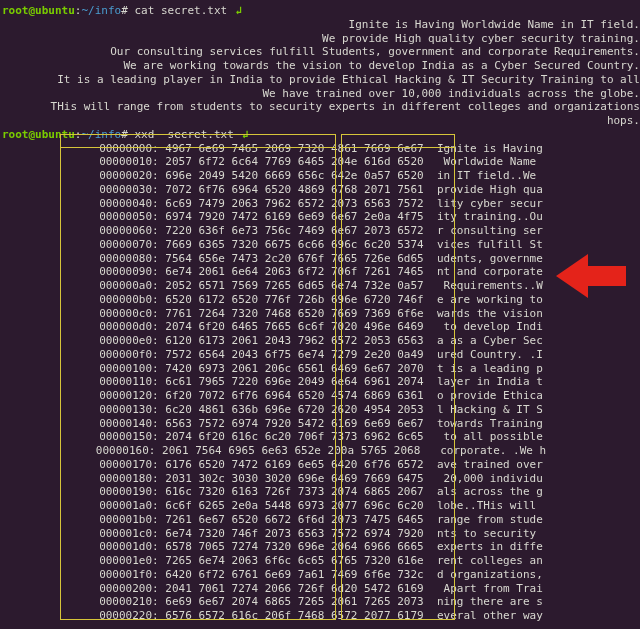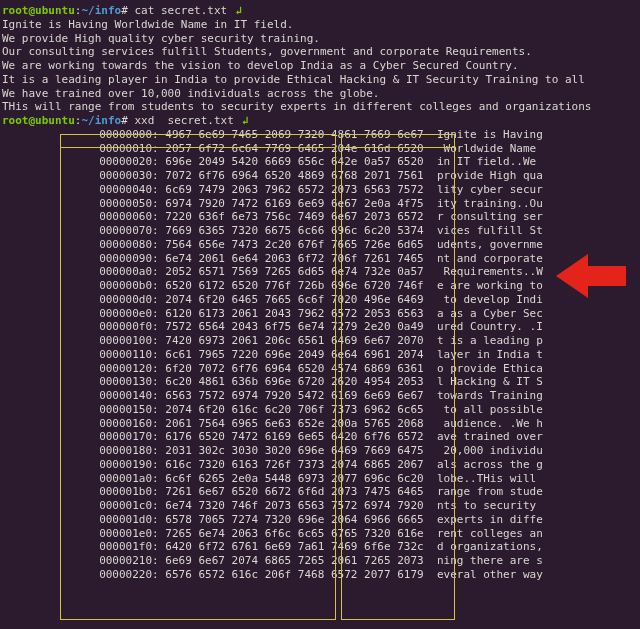--- a/index.html
+++ b/index.html
@@ -11,30 +11,30 @@
       color: #d8d8d0;
       width: 640px;
       height: 629px;
       overflow: hidden;
       position: relative;
       padding: 4px 0 0 2px;
     }
     .prompt-line { white-space: pre; }
     .user-host { color: #7acc00; font-weight: bold; }
     .colon { color: #d8d8d0; }
-    .path { color: #4a9dd0; font-weight: bold; }
+    .path { color: #4a9dd0; font-weight: normal; }
     .hash { color: #d8d8d0; }
     .cmd { color: #d8d8d0; }
     .cursor {
       display: inline-block;
       color: #7acc00;
       font-weight: bold;
       margin-left: 8px;
     }
-    .out-line { white-space: pre; color: #d8d8d0; }
+    .out-line { white-space: pre; color: #d8d8d0; text-align: right; }
     .xxd-row { white-space: pre; color: #d8d8d0; text-align: center; }
     .offset { color: #d8d8d0; }
     .hex { position: relative; }
     .ascii { position: relative; }
     .hex-wrap {
       position: absolute;
       left: 60px;
       top: 134px;
       width: 276px;
       height: 486px;
@@ -80,52 +80,55 @@
 
 <div id="term">
     <div class="prompt-line"><span class="user-host">root@ubuntu</span><span class="colon">:</span><span class="path">~/info</span><span class="hash"># </span><span class="cmd">cat secret.txt</span><span class="cursor">↲</span></div>
     <div class="out-line">Ignite is Having Worldwide Name in IT field.</div>
     <div class="out-line">We provide High quality cyber security training.</div>
     <div class="out-line">Our consulting services fulfill Students, government and corporate Requirements.</div>
     <div class="out-line">We are working towards the vision to develop India as a Cyber Secured Country.</div>
     <div class="out-line">It is a leading player in India to provide Ethical Hacking &amp; IT Security Training to all</div>
     <div class="out-line">We have trained over 10,000 individuals across the globe.</div>
     <div class="out-line">THis will range from students to security experts in different colleges and organizations</div>
+    <div class="out-line">hops.</div>
     <div class="prompt-line"><span class="user-host">root@ubuntu</span><span class="colon">:</span><span class="path">~/info</span><span class="hash"># </span><span class="cmd">xxd  secret.txt</span><span class="cursor">↲</span></div>
     <div class="xxd-row"><span class="offset">00000000:</span> <span class="hex">4967 6e69 7465 2069 7320 4861 7669 6e67</span>  <span class="ascii">Ignite is Having</span></div>
     <div class="xxd-row"><span class="offset">00000010:</span> <span class="hex">2057 6f72 6c64 7769 6465 204e 616d 6520</span>  <span class="ascii"> Worldwide Name </span></div>
     <div class="xxd-row"><span class="offset">00000020:</span> <span class="hex">696e 2049 5420 6669 656c 642e 0a57 6520</span>  <span class="ascii">in IT field..We </span></div>
     <div class="xxd-row"><span class="offset">00000030:</span> <span class="hex">7072 6f76 6964 6520 4869 6768 2071 7561</span>  <span class="ascii">provide High qua</span></div>
     <div class="xxd-row"><span class="offset">00000040:</span> <span class="hex">6c69 7479 2063 7962 6572 2073 6563 7572</span>  <span class="ascii">lity cyber secur</span></div>
     <div class="xxd-row"><span class="offset">00000050:</span> <span class="hex">6974 7920 7472 6169 6e69 6e67 2e0a 4f75</span>  <span class="ascii">ity training..Ou</span></div>
     <div class="xxd-row"><span class="offset">00000060:</span> <span class="hex">7220 636f 6e73 756c 7469 6e67 2073 6572</span>  <span class="ascii">r consulting ser</span></div>
     <div class="xxd-row"><span class="offset">00000070:</span> <span class="hex">7669 6365 7320 6675 6c66 696c 6c20 5374</span>  <span class="ascii">vices fulfill St</span></div>
     <div class="xxd-row"><span class="offset">00000080:</span> <span class="hex">7564 656e 7473 2c20 676f 7665 726e 6d65</span>  <span class="ascii">udents, governme</span></div>
     <div class="xxd-row"><span class="offset">00000090:</span> <span class="hex">6e74 2061 6e64 2063 6f72 706f 7261 7465</span>  <span class="ascii">nt and corporate</span></div>
     <div class="xxd-row"><span class="offset">000000a0:</span> <span class="hex">2052 6571 7569 7265 6d65 6e74 732e 0a57</span>  <span class="ascii"> Requirements..W</span></div>
     <div class="xxd-row"><span class="offset">000000b0:</span> <span class="hex">6520 6172 6520 776f 726b 696e 6720 746f</span>  <span class="ascii">e are working to</span></div>
+    <div class="xxd-row"><span class="offset">000000c0:</span> <span class="hex">7761 7264 7320 7468 6520 7669 7369 6f6e</span>  <span class="ascii">wards the vision</span></div>
     <div class="xxd-row"><span class="offset">000000d0:</span> <span class="hex">2074 6f20 6465 7665 6c6f 7020 496e 6469</span>  <span class="ascii"> to develop Indi</span></div>
     <div class="xxd-row"><span class="offset">000000e0:</span> <span class="hex">6120 6173 2061 2043 7962 6572 2053 6563</span>  <span class="ascii">a as a Cyber Sec</span></div>
     <div class="xxd-row"><span class="offset">000000f0:</span> <span class="hex">7572 6564 2043 6f75 6e74 7279 2e20 0a49</span>  <span class="ascii">ured Country. .I</span></div>
     <div class="xxd-row"><span class="offset">00000100:</span> <span class="hex">7420 6973 2061 206c 6561 6469 6e67 2070</span>  <span class="ascii">t is a leading p</span></div>
     <div class="xxd-row"><span class="offset">00000110:</span> <span class="hex">6c61 7965 7220 696e 2049 6e64 6961 2074</span>  <span class="ascii">layer in India t</span></div>
     <div class="xxd-row"><span class="offset">00000120:</span> <span class="hex">6f20 7072 6f76 6964 6520 4574 6869 6361</span>  <span class="ascii">o provide Ethica</span></div>
     <div class="xxd-row"><span class="offset">00000130:</span> <span class="hex">6c20 4861 636b 696e 6720 2620 4954 2053</span>  <span class="ascii">l Hacking &amp; IT S</span></div>
     <div class="xxd-row"><span class="offset">00000140:</span> <span class="hex">6563 7572 6974 7920 5472 6169 6e69 6e67</span>  <span class="ascii">towards Training</span></div>
     <div class="xxd-row"><span class="offset">00000150:</span> <span class="hex">2074 6f20 616c 6c20 706f 7373 6962 6c65</span>  <span class="ascii"> to all possible</span></div>
-    <div class="xxd-row"><span class="offset">00000160:</span> <span class="hex">2061 7564 6965 6e63 652e 200a 5765 2068</span>  <span class="ascii"> audience. .We h</span></div>
+    <div class="xxd-row"><span class="offset">00000160:</span> <span class="hex">2061 7564 6965 6e63 652e 200a 5765 2068</span>  <span class="ascii"> corporate. .We h</span></div>
     <div class="xxd-row"><span class="offset">00000170:</span> <span class="hex">6176 6520 7472 6169 6e65 6420 6f76 6572</span>  <span class="ascii">ave trained over</span></div>
     <div class="xxd-row"><span class="offset">00000180:</span> <span class="hex">2031 302c 3030 3020 696e 6469 7669 6475</span>  <span class="ascii"> 20,000 individu</span></div>
     <div class="xxd-row"><span class="offset">00000190:</span> <span class="hex">616c 7320 6163 726f 7373 2074 6865 2067</span>  <span class="ascii">als across the g</span></div>
     <div class="xxd-row"><span class="offset">000001a0:</span> <span class="hex">6c6f 6265 2e0a 5448 6973 2077 696c 6c20</span>  <span class="ascii">lobe..THis will </span></div>
     <div class="xxd-row"><span class="offset">000001b0:</span> <span class="hex">7261 6e67 6520 6672 6f6d 2073 7475 6465</span>  <span class="ascii">range from stude</span></div>
     <div class="xxd-row"><span class="offset">000001c0:</span> <span class="hex">6e74 7320 746f 2073 6563 7572 6974 7920</span>  <span class="ascii">nts to security </span></div>
     <div class="xxd-row"><span class="offset">000001d0:</span> <span class="hex">6578 7065 7274 7320 696e 2064 6966 6665</span>  <span class="ascii">experts in diffe</span></div>
     <div class="xxd-row"><span class="offset">000001e0:</span> <span class="hex">7265 6e74 2063 6f6c 6c65 6765 7320 616e</span>  <span class="ascii">rent colleges an</span></div>
     <div class="xxd-row"><span class="offset">000001f0:</span> <span class="hex">6420 6f72 6761 6e69 7a61 7469 6f6e 732c</span>  <span class="ascii">d organizations,</span></div>
+    <div class="xxd-row"><span class="offset">00000200:</span> <span class="hex">2041 7061 7274 2066 726f 6d20 5472 6169</span>  <span class="ascii"> Apart from Trai</span></div>
     <div class="xxd-row"><span class="offset">00000210:</span> <span class="hex">6e69 6e67 2074 6865 7265 2061 7265 2073</span>  <span class="ascii">ning there are s</span></div>
     <div class="xxd-row"><span class="offset">00000220:</span> <span class="hex">6576 6572 616c 206f 7468 6572 2077 6179</span>  <span class="ascii">everal other way</span></div>
   </div>
 
 <div class="hex-wrap"></div>
 <div class="ascii-wrap"></div>
 <div class="top-row-box-hex"></div>
 <div class="top-row-box-ascii"></div>
 
 <div class="arrow">

